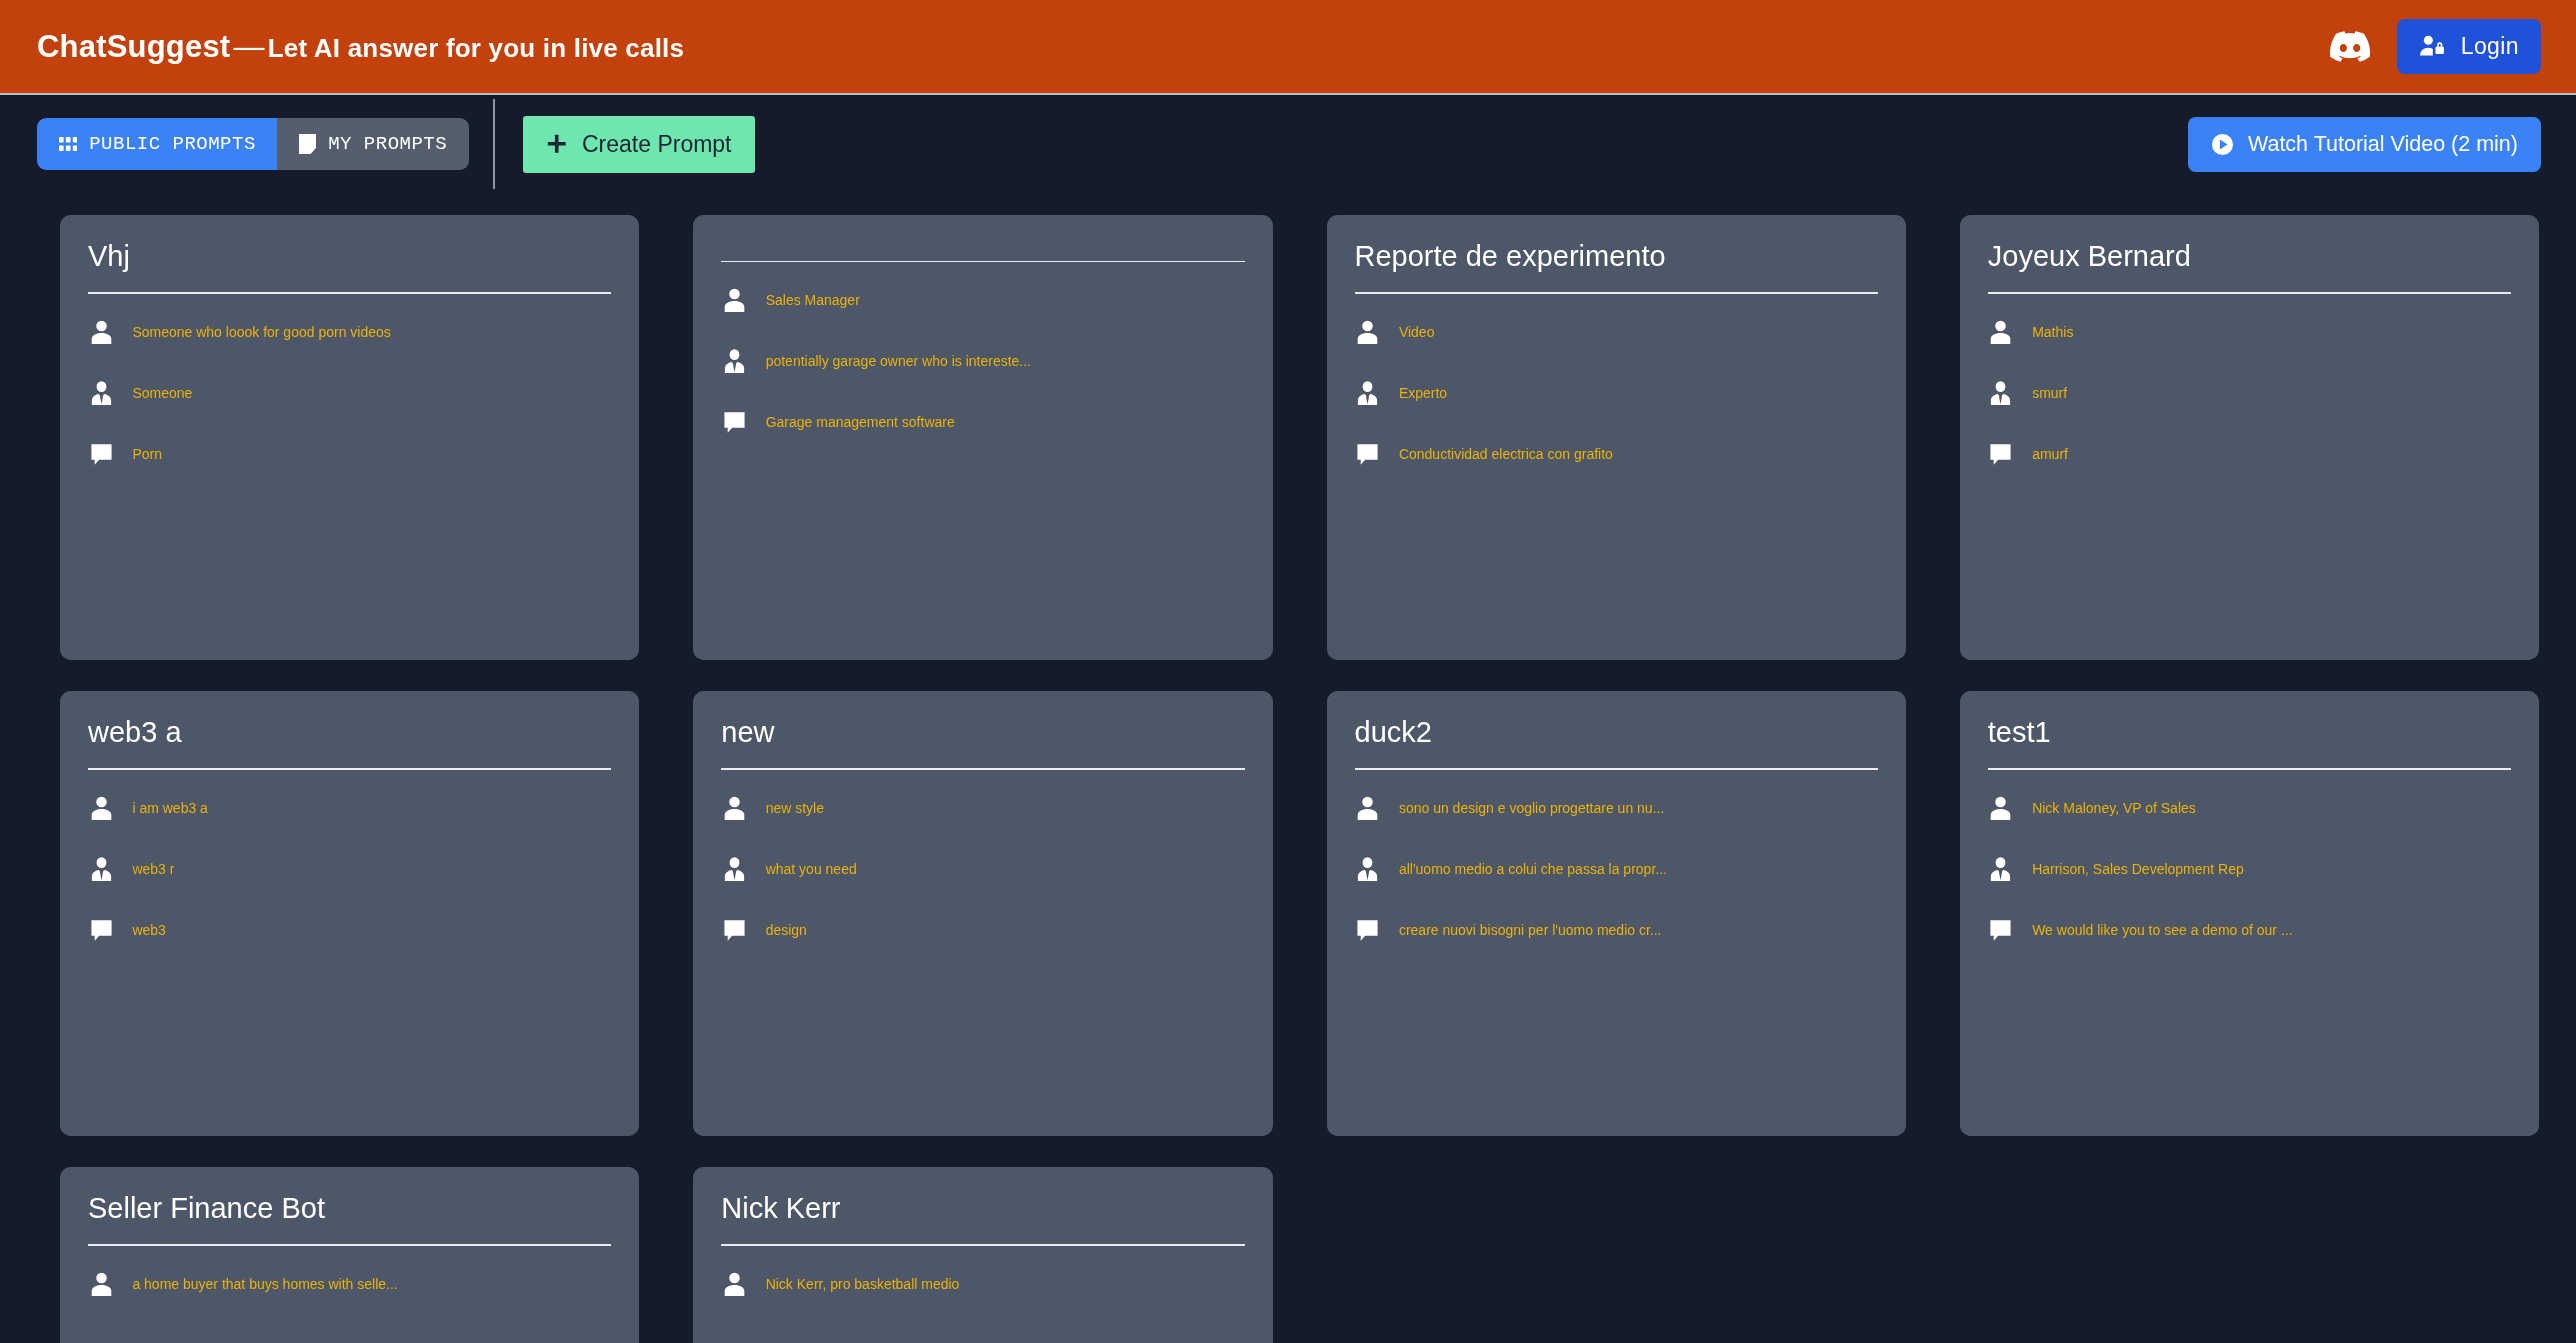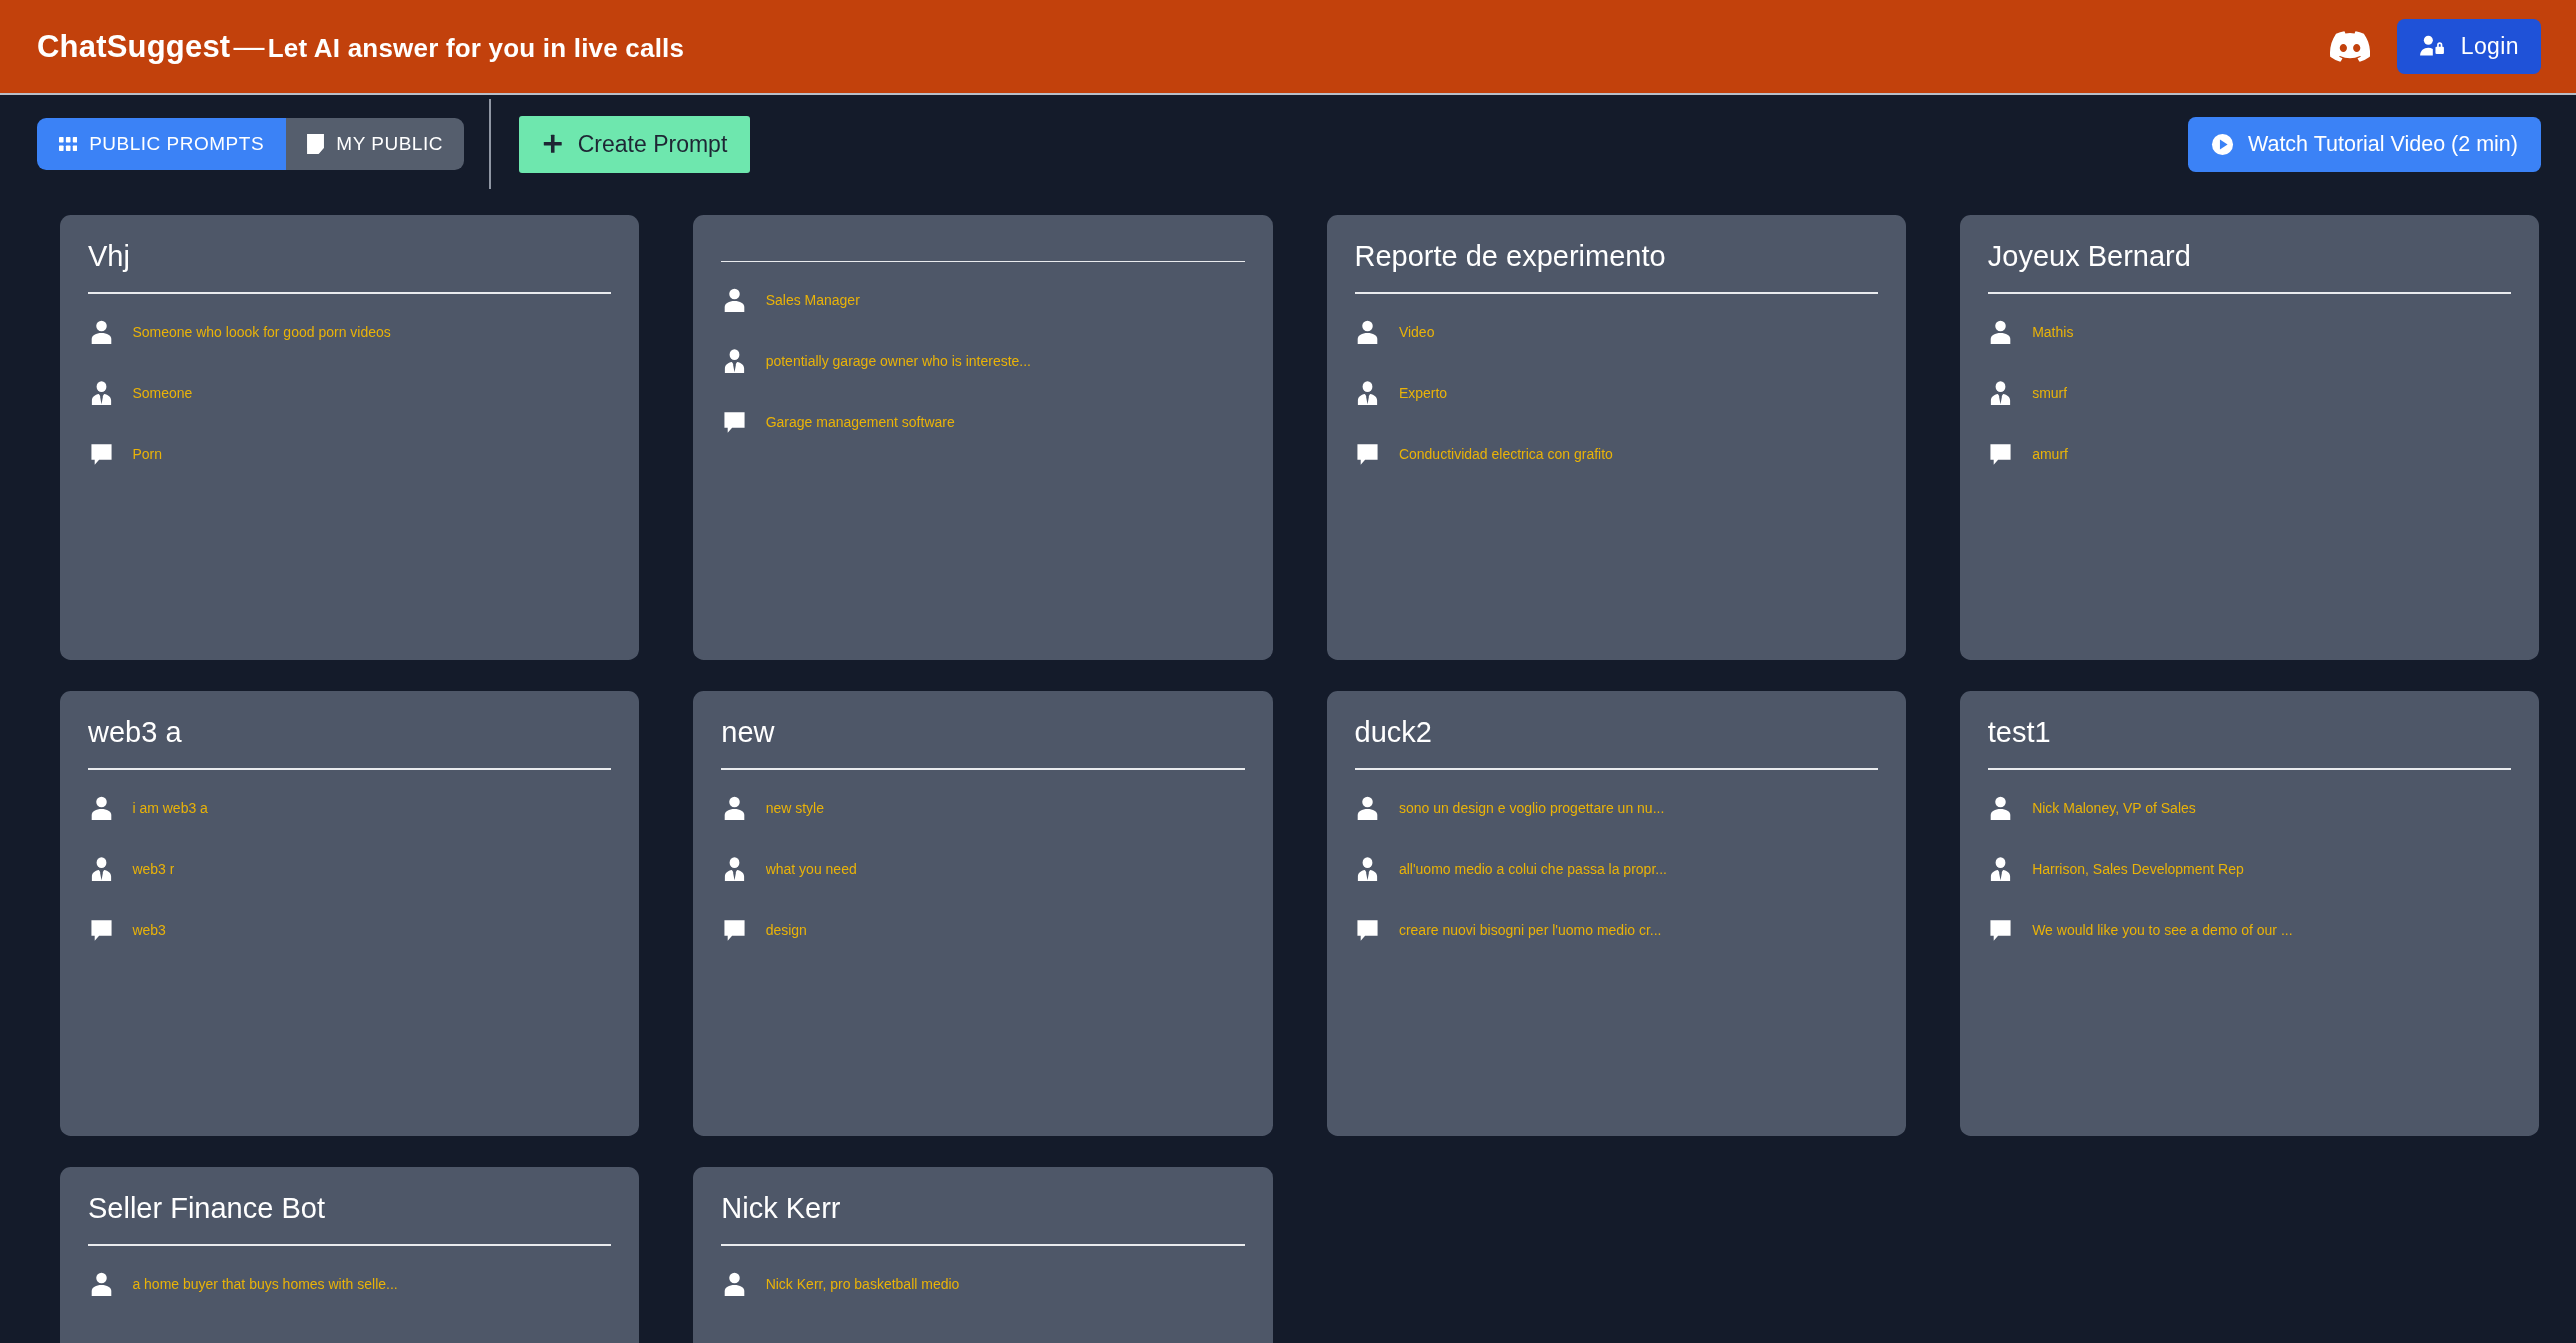--- a/index.html
+++ b/index.html
@@ -78,21 +78,21 @@
     display: flex;
     align-items: center;
     gap: 12.3px;
     height: 52px;
     padding: 0 21.5px;
     font-size: 19px;
     color: #ffffff;
     letter-spacing: 0.5px;
     cursor: pointer;
     border: none;
-    font-family: Liberation Sans, sans-serif;
+    font-family: Liberation Mono, monospace;
   }
   .seg-active { background: #3b82f6; }
   .seg-idle   { background: #555e6d; }
 
   .toolbar-divider {
     width: 2.3px;
     height: 90px;
     background: #8f96a3;
     margin: 0 28px 0 24.5px;
   }
@@ -228,21 +228,21 @@
         </span>
         <span>PUBLIC PROMPTS</span>
       </button>
       <button class="seg seg-idle">
         <span>
           <svg width="17" height="20" viewBox="0 0 22 26" fill="#ffffff">
             <path d="M0 0h22v18l-7 8H0z"></path>
             <path d="M22 18l-7 8v-8z" fill="#ffffff" opacity="0.55"></path>
           </svg>
         </span>
-        <span>MY PUBLIC</span>
+        <span>MY PROMPTS</span>
       </button>
     </div>
 
     <div class="toolbar-divider"></div>
 
     <button class="create-btn">
       <span>
         <svg width="21.5" height="21.5" viewBox="0 0 24 24" fill="#1e2634">
           <rect x="10" y="2" width="4" height="20" rx="0.6"></rect>
           <rect x="2" y="10" width="20" height="4" rx="0.6"></rect>

